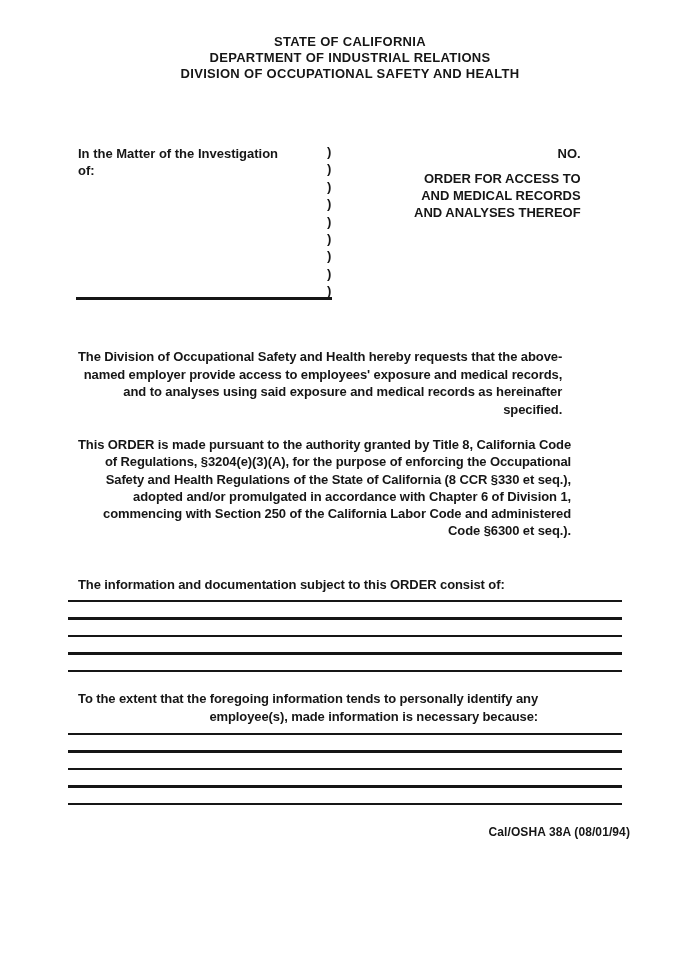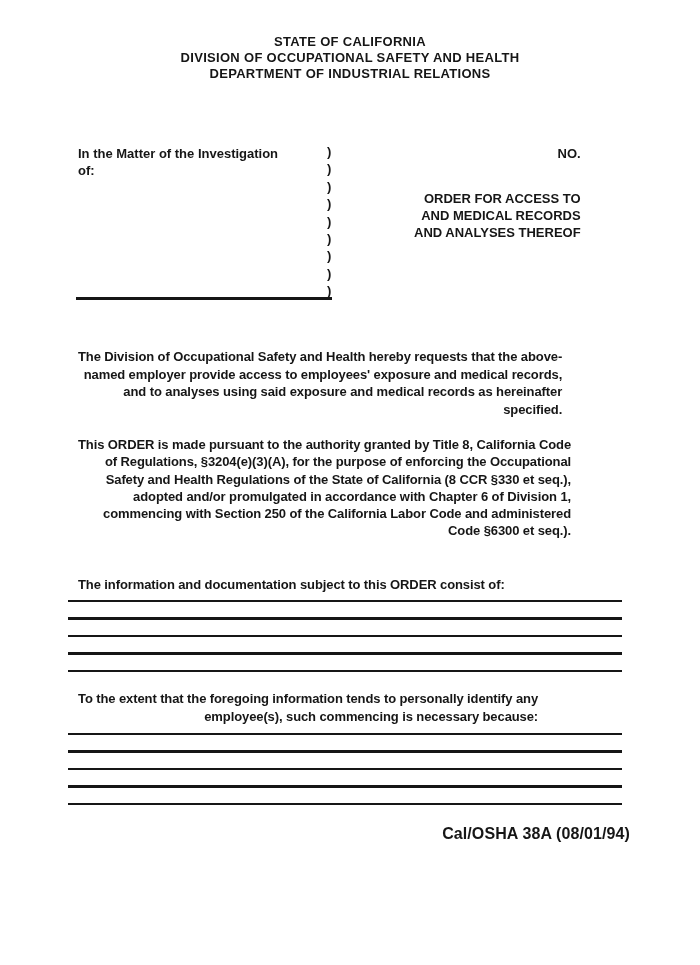--- a/index.html
+++ b/index.html
@@ -39,21 +39,21 @@
     top: 143px;
     line-height: 17.4px;
   }
   .caption-right {
     position: absolute;
     left: 414px;
     top: 145px;
     line-height: 17px;
     text-align: right;
   }
-  .order-title { margin-top: 28px; }
+  .order-title { margin-top: 8px; }
   .employer-underline {
     position: absolute;
     left: 76px;
     top: 297px;
     width: 256px;
     height: 2.5px;
     background: #161616;
   }
 
   
@@ -84,33 +84,33 @@
     margin-bottom: 15px;
   }
 
   
   .doc-footer {
     position: absolute;
     top: 825px;
     left: 0;
     width: 630px;
     text-align: right;
-    font-size: 16px;
+    font-size: 12px;
     letter-spacing: 0.1px;
   }
 </style>
 </head>
 <body>
 
 <div class="page">
 
   <header class="doc-header">
     <div>STATE OF CALIFORNIA</div>
+    <div>DEPARTMENT OF INDUSTRIAL RELATIONS</div>
     <div>DIVISION OF OCCUPATIONAL SAFETY AND HEALTH</div>
-    <div>DEPARTMENT OF INDUSTRIAL RELATIONS</div>
   </header>
 
   <section>
     <div class="caption-left">
       <div>In the Matter of the Investigation</div>
       <div>of:</div>
     </div>
 
     <div class="caption-parens">
       <div>)</div>
@@ -159,21 +159,21 @@
   <section class="rules rules-1">
     <div class="rule"></div>
     <div class="rule"></div>
     <div class="rule"></div>
     <div class="rule"></div>
     <div class="rule"></div>
   </section>
 
   <section class="para identify-para">
     <div>To the extent that the foregoing information tends to personally identify any</div>
-    <div>employee(s), such commencing is necessary because:</div>
+    <div>employee(s), made information is necessary because:</div>
   </section>
 
   <section class="rules rules-2">
     <div class="rule"></div>
     <div class="rule"></div>
     <div class="rule"></div>
     <div class="rule"></div>
     <div class="rule"></div>
   </section>
 

